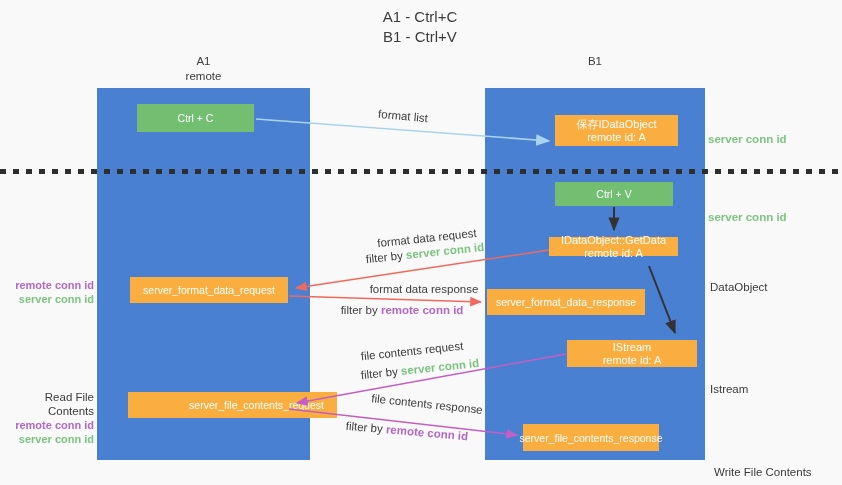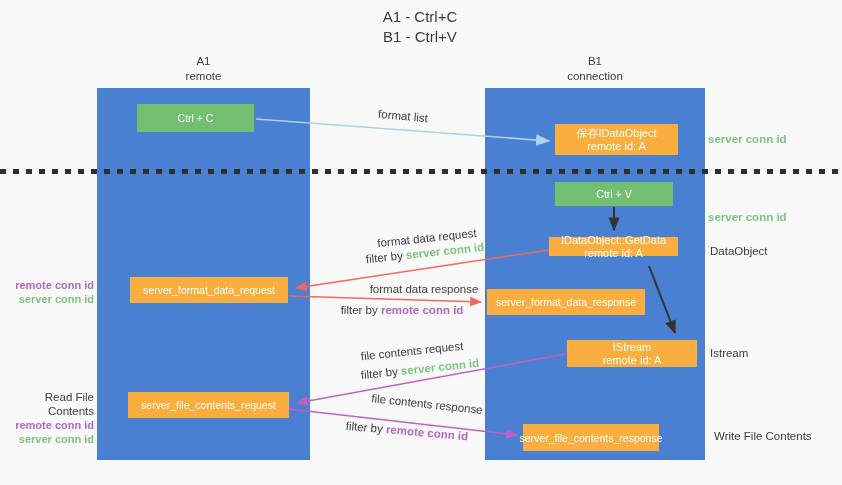--- a/index.html
+++ b/index.html
@@ -23,33 +23,33 @@
   .lane.a1{left:97px;width:213px;}
   .lane.b1{left:485px;width:220px;}
   
   .node{display:flex;flex-direction:column;align-items:center;justify-content:center;
         color:#fff;text-align:center;z-index:4;}
   .node.green{background:#72bf72;}
   .node.orange{background:#f9ae3f;}
   .node .l1,.node .l2{font-size:11px;line-height:13px;}
   .node.single{font-size:10.5px;}
   .n-ctrlc{left:137px;top:104px;width:117px;height:28px;}
-  .n-save{left:555px;top:124px;width:123px;height:31px;}
+  .n-save{left:555px;top:115px;width:123px;height:31px;}
   .n-ctrlv{left:555px;top:182px;width:118px;height:24px;}
   .n-getdata{left:549px;top:237px;width:129px;height:19px;}
   .n-fmtreq{left:130px;top:277px;width:158px;height:26px;}
   .n-fmtresp{left:487px;top:289px;width:158px;height:26px;}
   .n-istream{left:567px;top:340px;width:130px;height:27px;}
-  .n-filereq{left:128px;top:392px;width:161px;height:26px;}
+  .n-filereq{left:128px;top:392px;width:161px;height:26px;padding-left:48px;}
   .n-fileresp{left:523px;top:424px;width:136px;height:27px;}
   
   .side{font-size:11.5px;white-space:nowrap;}
   .g{color:#7cc47f;font-weight:bold;}
   .p{color:#b468c6;font-weight:bold;}
-  .dk{color:#3b3b3b;}
+  .dk{color:#3b3b3b;margin-top:36px;}
   .s-green1{left:708px;top:133px;}
   .s-green2{left:708px;top:211px;}
   .s-dataobject{left:710px;top:245px;}
   .s-istream{left:710px;top:347px;}
   .s-write{left:714px;top:430px;}
   .left-group{left:0;width:94px;text-align:right;line-height:14px;font-size:11px;}
   .lg1{top:278px;}
   .lg2{top:390px;}
   .left-group .black-line{font-size:11.5px;font-weight:normal;color:#3b3b3b;}
   
@@ -72,21 +72,20 @@
   <div>A1 - Ctrl+C</div>
   <div>B1 - Ctrl+V</div>
 </div>
 
 <div class="abs lane-header a1">
   <div>A1</div>
   <div>remote</div>
 </div>
 <div class="abs lane-header b1">
   <div>B1</div>
-  <div>connection</div>
 </div>
 
 <div class="abs lane a1"></div>
 <div class="abs lane b1"></div>
 
 <div class="abs node green single n-ctrlc">
   <span>Ctrl + C</span>
 </div>
 <div class="abs node orange n-save">
   <span class="l1">保存IDataObject</span>

